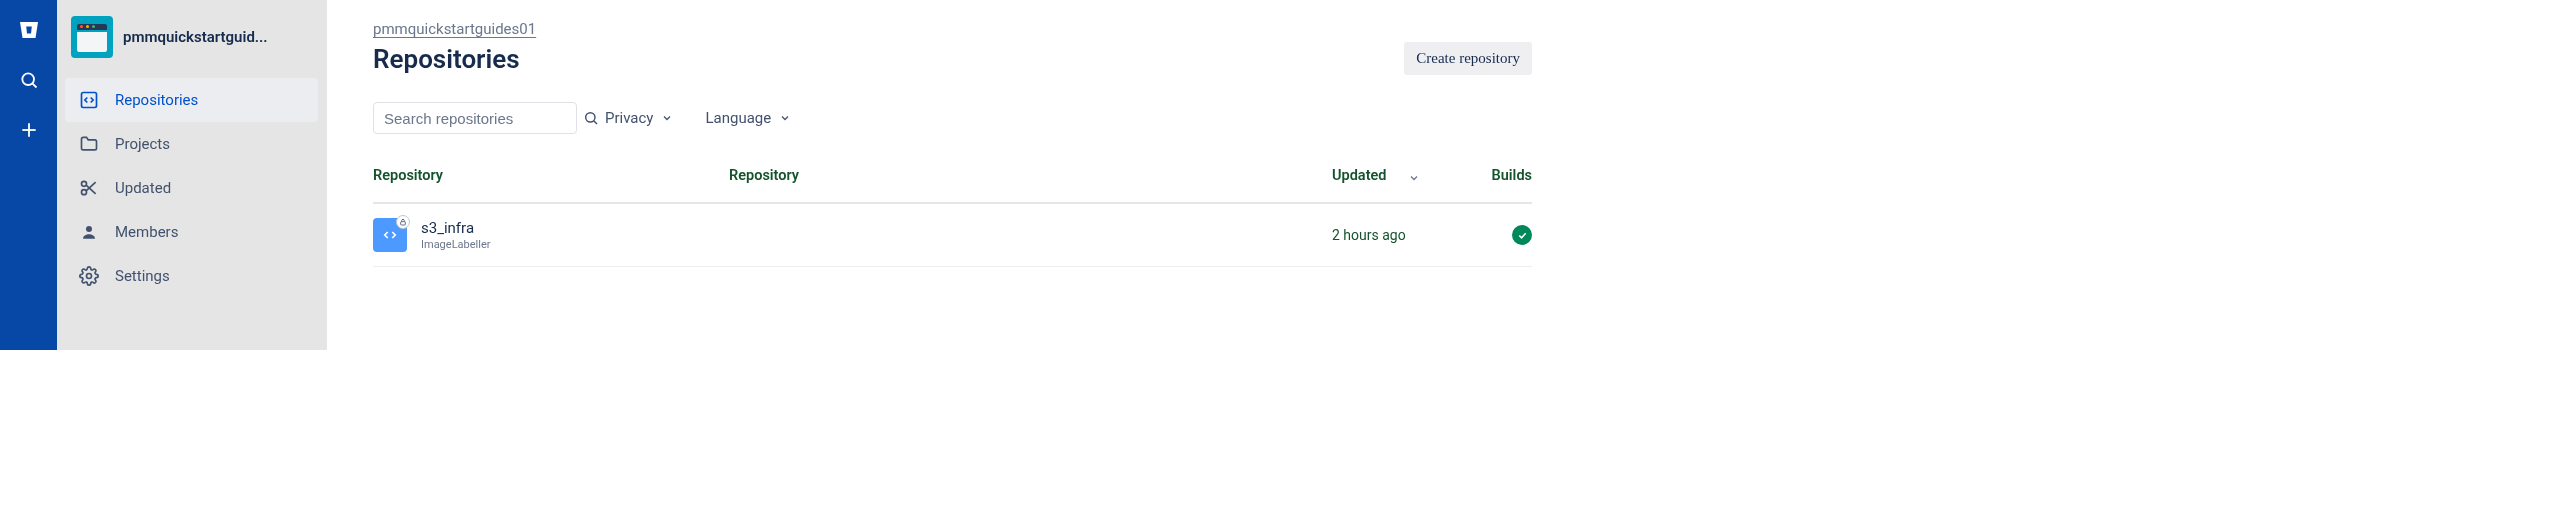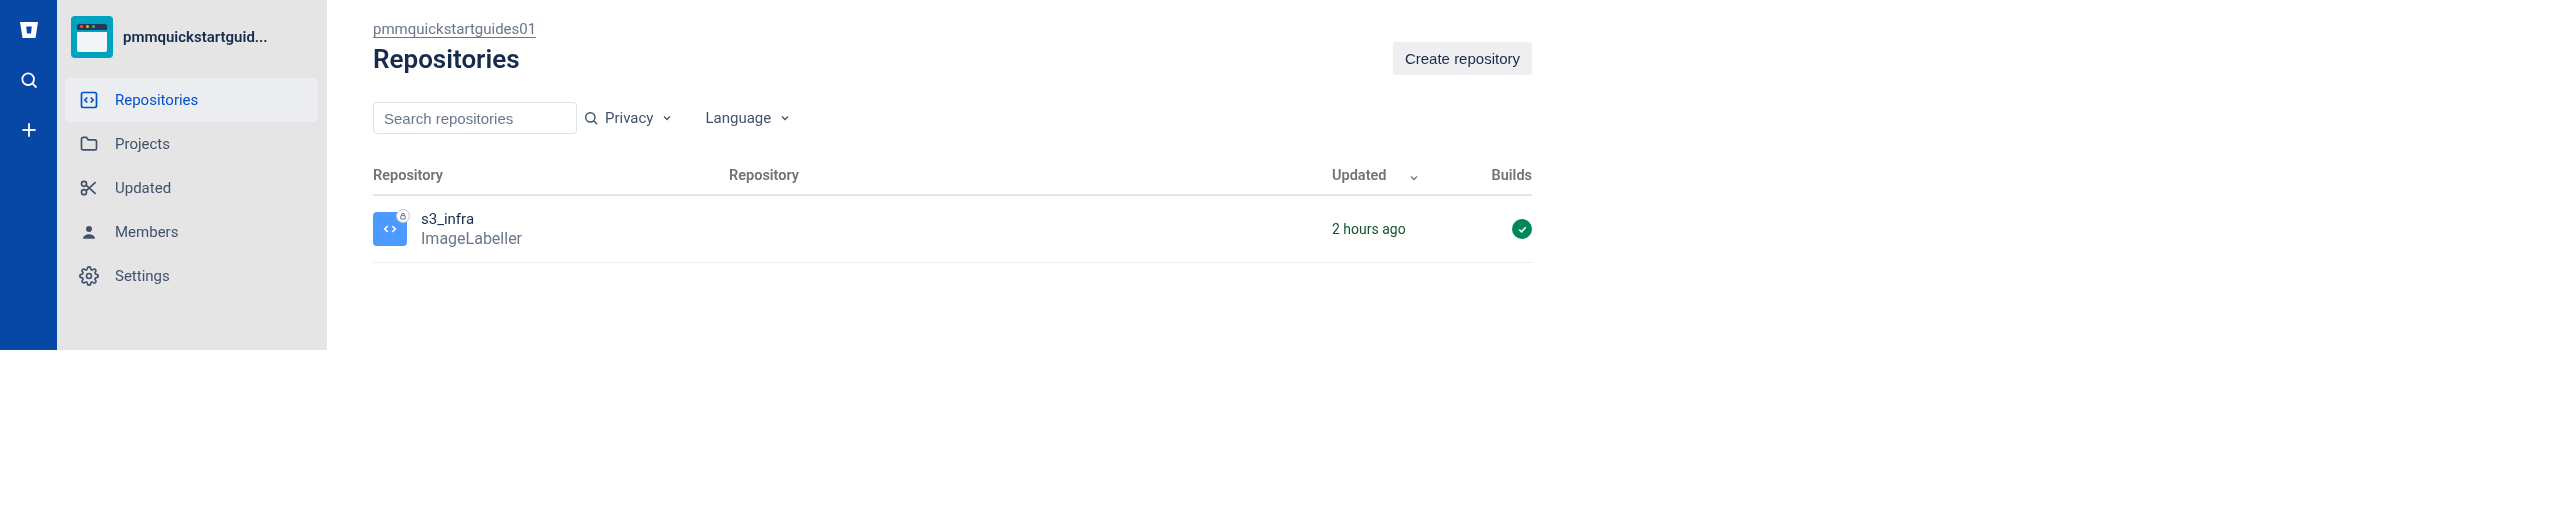--- a/index.html
+++ b/index.html
@@ -121,20 +121,21 @@
   }
   .create-btn {
     background: #efeff2;
     color: #172B4D;
     border: none;
     border-radius: 3px;
     padding: 8px 12px;
     font-size: 15px;
     font-weight: 500;
     cursor: pointer;
+    font-family: Liberation Serif, serif;
   }
   .filter-row { display:flex; align-items:center; gap: 24px; margin-bottom: 26px;}
   .search-box {
     width: 204px; height: 32px;
     border: 1px solid #DFE1E6; border-radius:4px;
     display:flex; align-items:center; padding:0 10px;
     color:#5E6C84;
   }
   .search-box input {
     flex:1; border:none; outline:none; font-size:15px; color:#172B4D;
@@ -142,24 +143,24 @@
   }
   .search-box input::placeholder { color:#6B778C; }
   .filter-dd {
     display:flex; align-items:center; gap:8px;
     color:#42526E; font-size:15px; cursor:pointer;
     padding: 8px 4px;
   }
   .table-header {
     display:flex; align-items:center;
     border-bottom: 2px solid #e4e6ea;
-    padding: 6px 0 10px 0;
+    padding: 6px 0 18px 0;
     font-size: 14.5px;
     font-weight: 600;
-    color:#737373;
+    color:#14532d;
   }
   .col-repo { flex: 0 0 356px; }
   .col-desc { flex: 1; }
   .col-updated { flex: 0 0 140px; display:flex; align-items:flex-end; gap:22px; }
   .col-builds { flex: 0 0 60px; text-align:right; }
   .table-row {
     display:flex; align-items:center;
     border-bottom: 1px solid #eceef1;
     padding: 14px 0;
   }
@@ -171,21 +172,21 @@
     color:#fff; position:relative;
   }
   .repo-lock {
     position:absolute; top:-3px; right:-3px;
     width:14px;height:14px;border-radius:50%;
     background:#fff; border:1px solid #C1C7D0;
     display:flex;align-items:center;justify-content:center;
     font-size:8px; color:#5E6C84;
   }
   .repo-name { font-size:15px; color:#172B4D; line-height:1.2; }
-  .repo-proj { font-size:16px; color:#6B778C; line-height:1.2; margin-top:1px;}
+  .repo-proj { font-size:11px; color:#6B778C; line-height:1.2; margin-top:1px;}
   .updated-val { font-size:14px; color:#14532d; }
   .build-badge {
     width:20px;height:20px;border-radius:50%;
     background:#00875A;
     display:inline-flex;align-items:center;justify-content:center;
     color:#fff;
     margin-left:auto;
   }
   svg { display:block; }
 </style>

